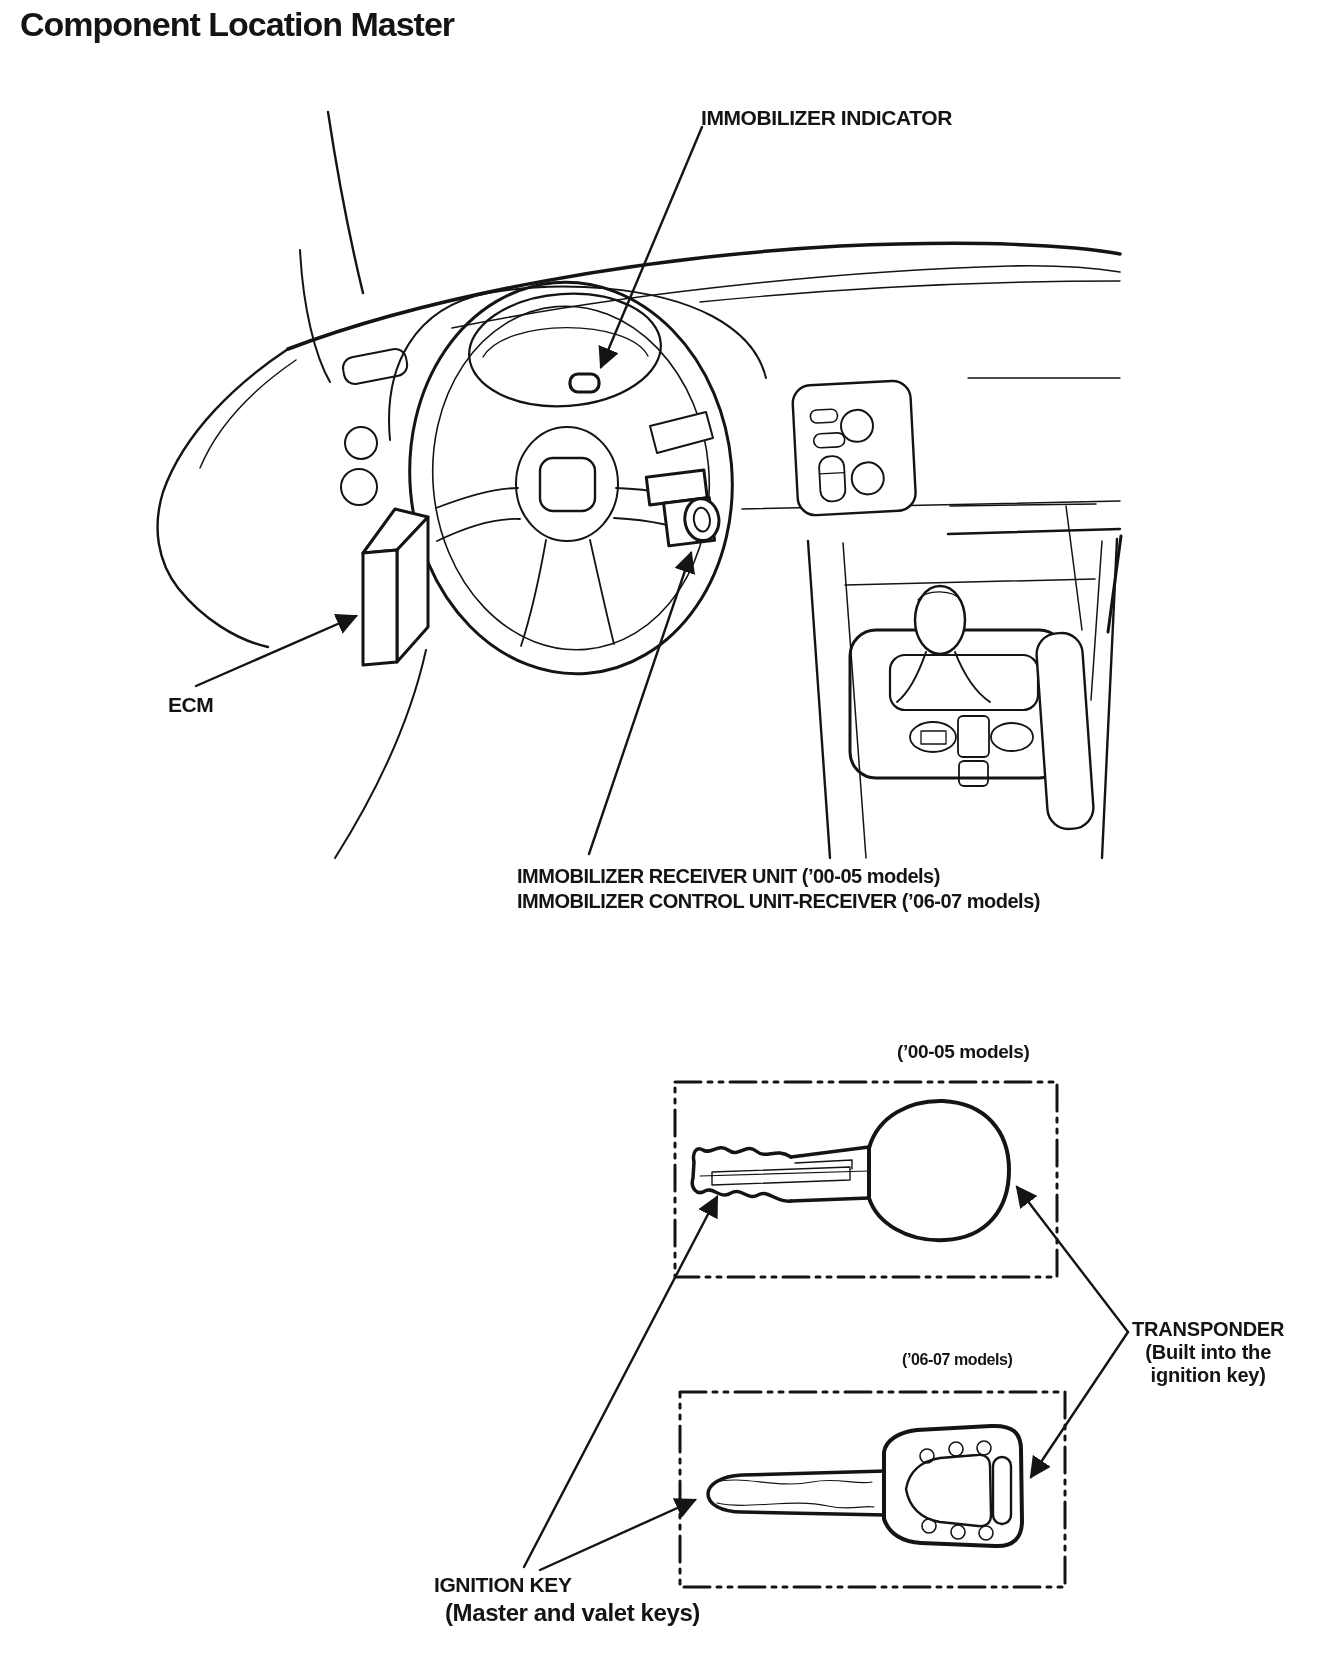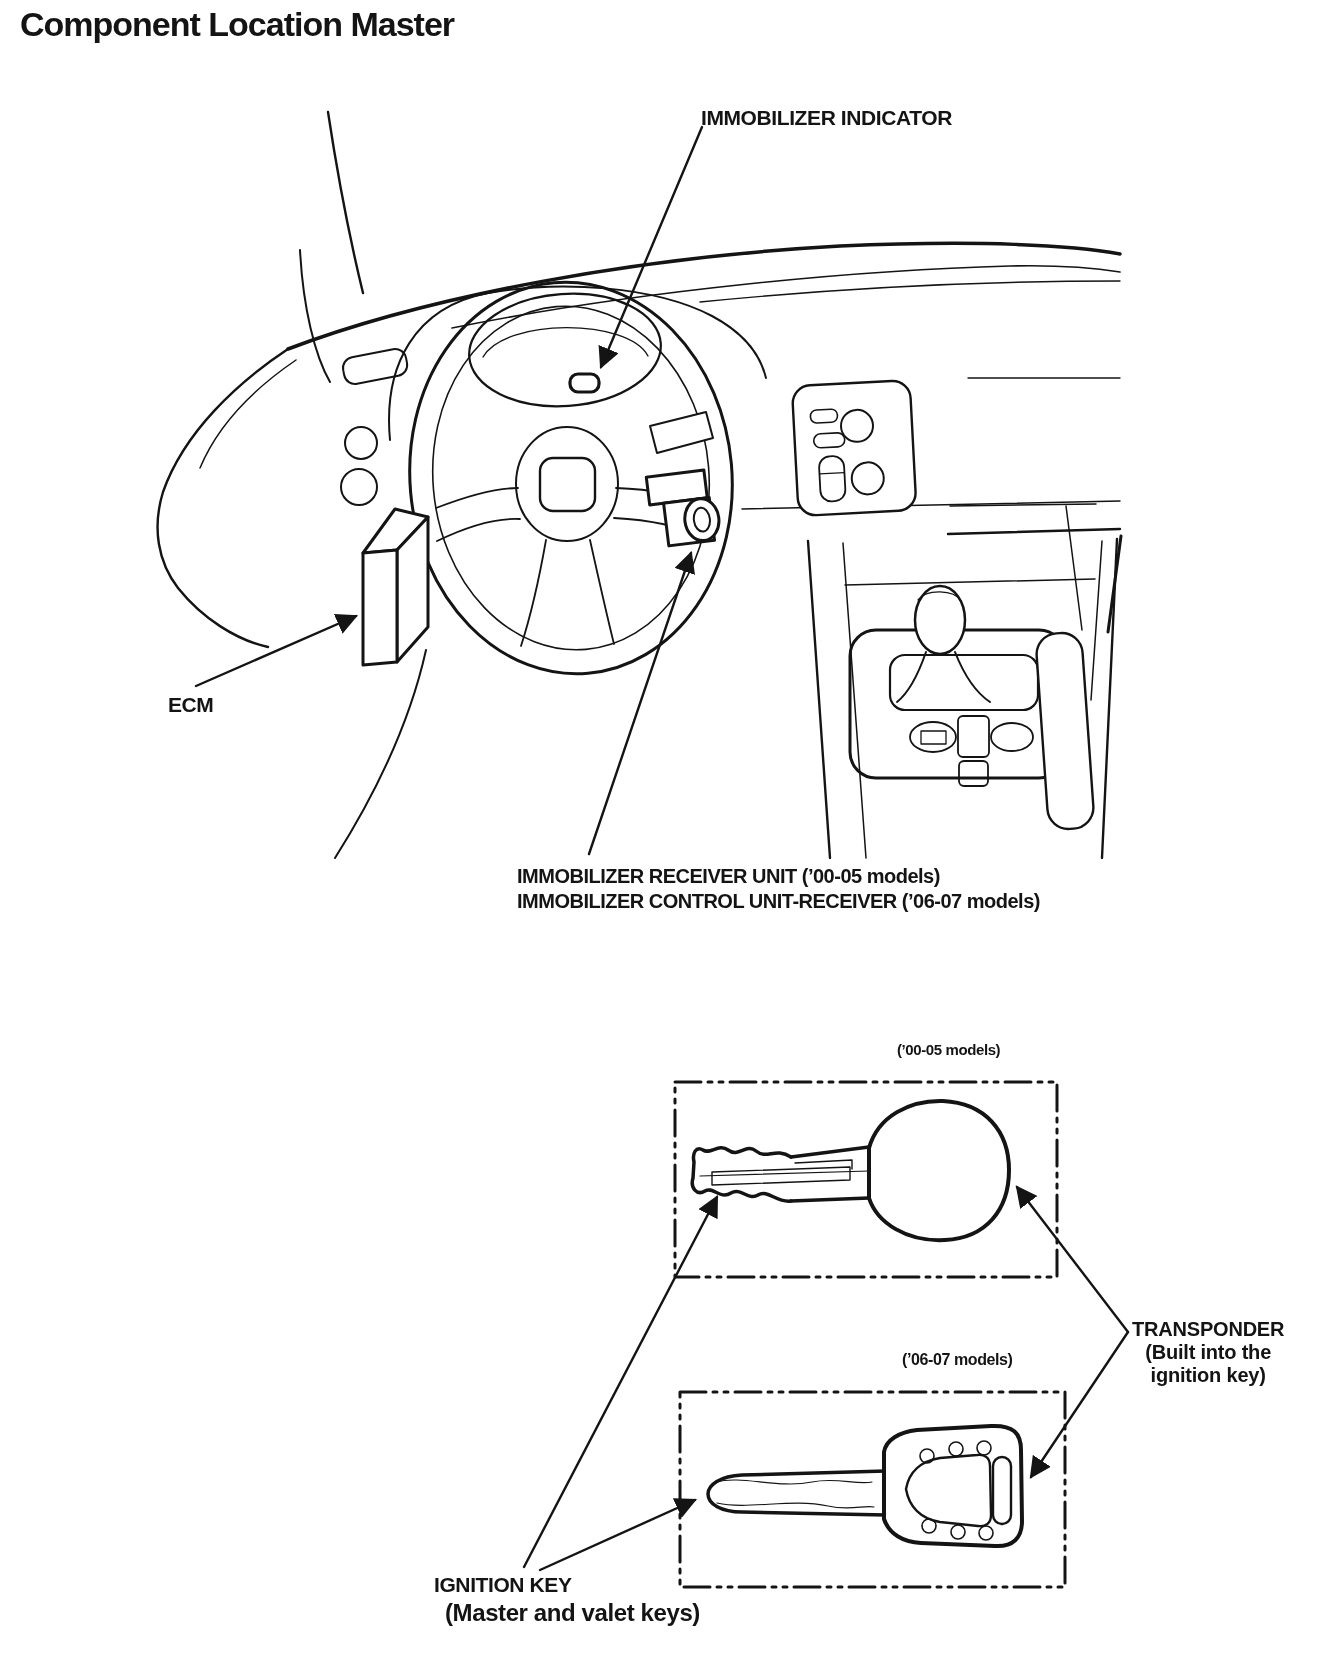--- a/index.html
+++ b/index.html
@@ -17,21 +17,21 @@
     font-weight:700;
     white-space:nowrap;
     color:#141414;
     letter-spacing:-0.4px;
   }
   .page-title{left:20px;top:5px;font-size:34px;letter-spacing:-1px;}
   .lbl-indicator{left:701px;top:106px;font-size:21px;}
   .lbl-ecm{left:168px;top:685px;font-size:21px;margin-top:8px;}
   .lbl-recv1{left:517px;top:857px;font-size:20px;letter-spacing:-0.5px;margin-top:8px;}
   .lbl-recv2{left:517px;top:890px;font-size:20px;letter-spacing:-0.5px;}
-  .lbl-key1cap{left:897px;top:1041px;font-size:15px;}
+  .lbl-key1cap{left:897px;top:1041px;font-size:19px;}
   .lbl-key2cap{left:902px;top:1351px;font-size:16px;}
   .lbl-transponder{left:1132px;top:1318px;font-size:20px;line-height:23px;letter-spacing:-0.2px;text-align:center;}
   .lbl-ignition1{left:434px;top:1573px;font-size:21px;}
   .lbl-ignition2{left:445px;top:1599px;font-size:24px;}
 </style>
 </head>
 <body>
 
 <div class="page">
 

